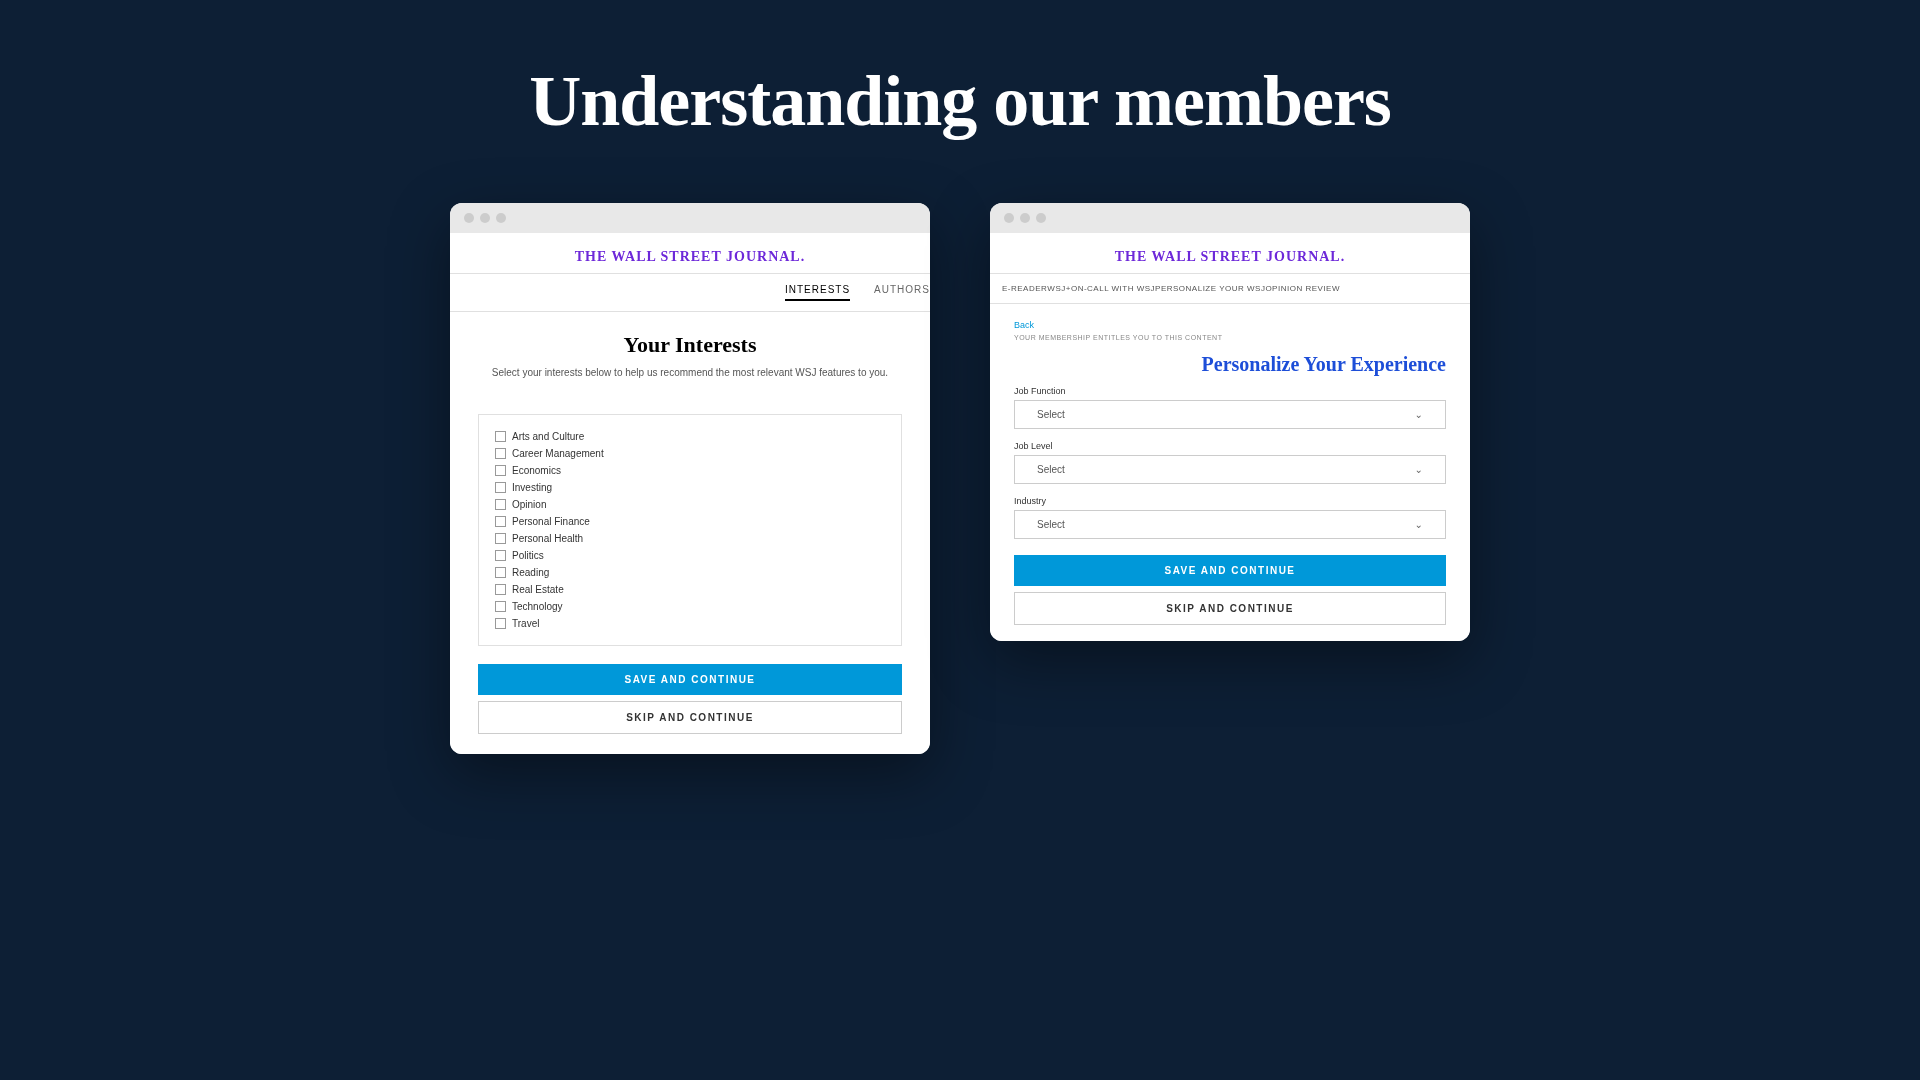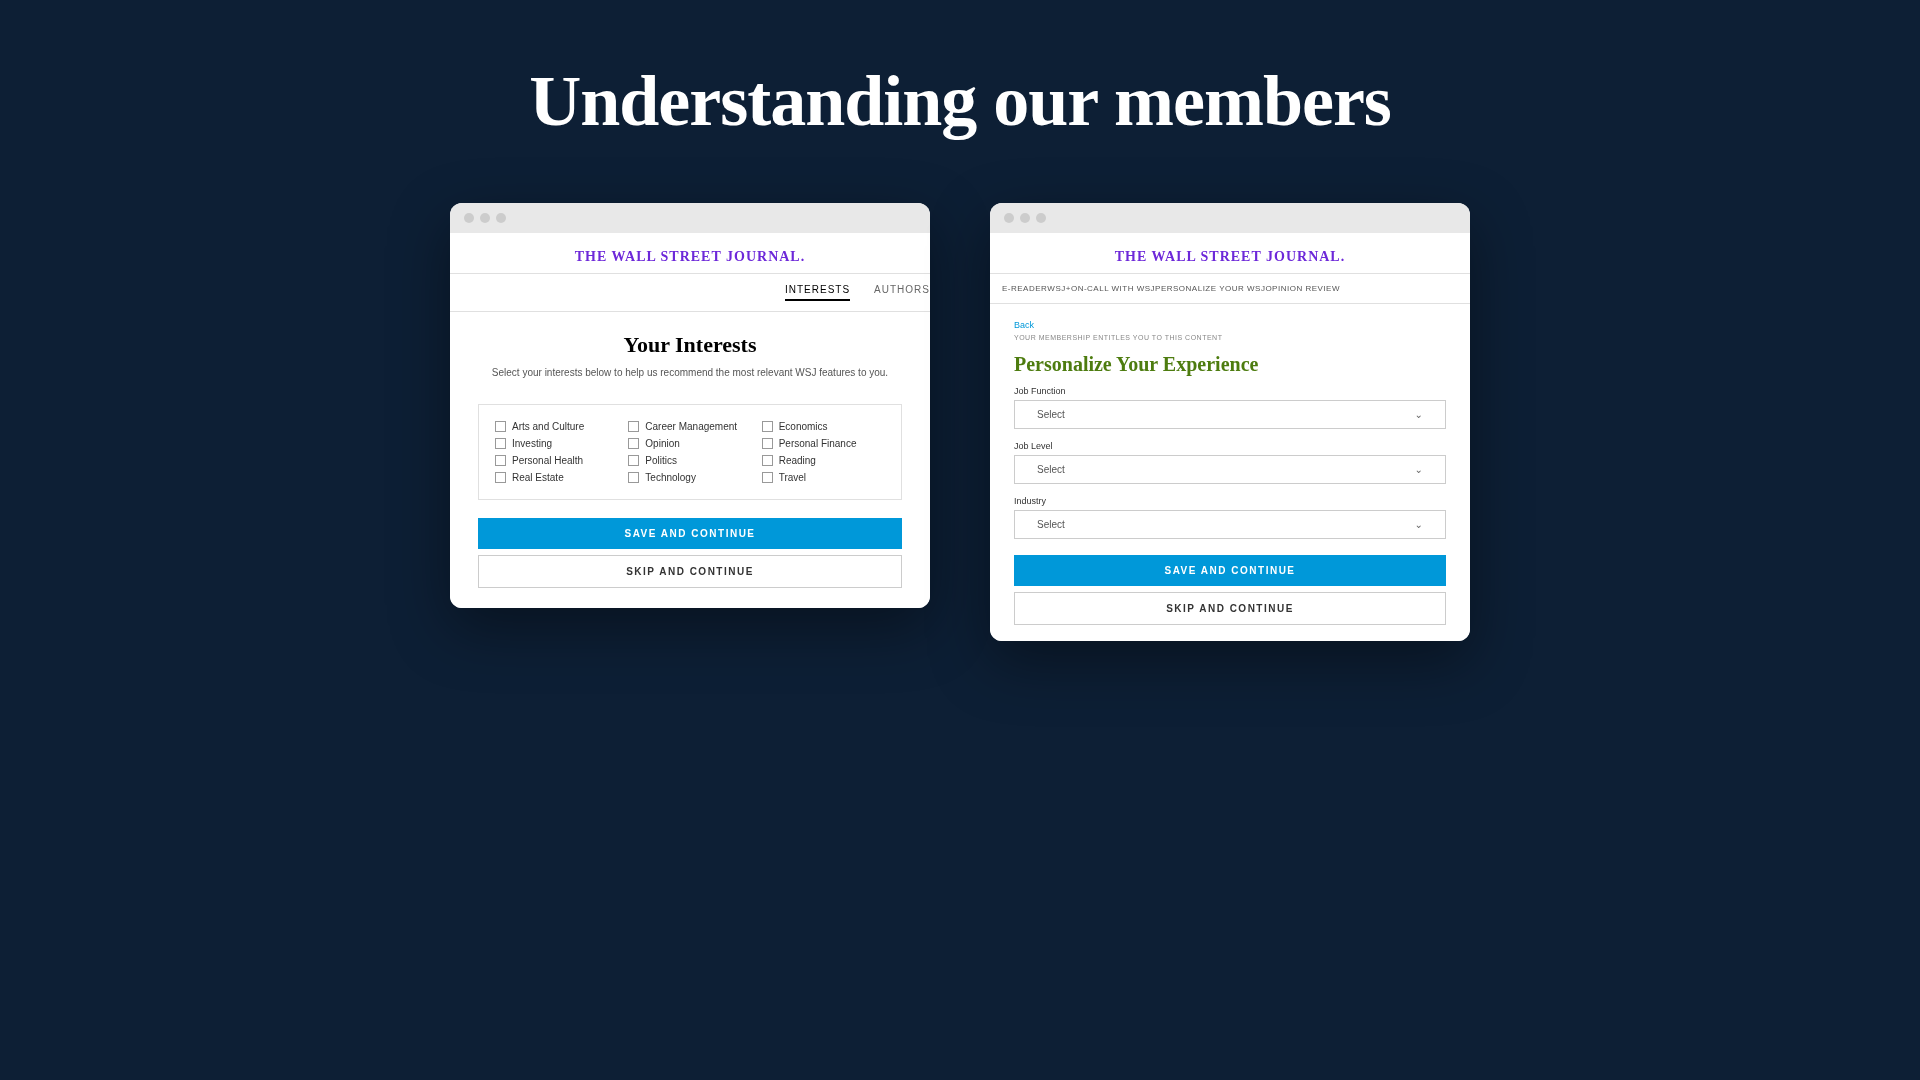--- a/index.html
+++ b/index.html
@@ -115,28 +115,28 @@
       text-align: center;
       margin-bottom: 8px;
       color: #000;
       font-family: Georgia, serif;
     }
 
     .interests-subtitle {
       font-size: 10px;
       text-align: center;
       color: #555;
-      margin-bottom: 24px;
+      margin-bottom: 34px;
       font-family: Arial, sans-serif;
       line-height: 1.4;
     }
 
     .interests-grid {
       display: grid;
-      grid-template-columns: 1fr 1fr 1fr;
+      grid-template-columns: 1fr;
       gap: 6px 10px;
       margin-bottom: 18px;
       border: 1px solid #e0e0e0;
       padding: 16px;
     }
 
     .interest-item {
       display: flex;
       align-items: center;
       gap: 6px;
@@ -216,23 +216,23 @@
       color: #888;
       letter-spacing: 0.5px;
       font-family: Arial, sans-serif;
       margin-bottom: 12px;
       text-transform: uppercase;
     }
 
     .personalize-title {
       font-size: 20px;
       font-weight: 700;
-      text-align: left;
+      text-align: right;
       margin-bottom: 10px;
-      color: #4d7c0f;
+      color: #1d4ed8;
       font-family: Georgia, serif;
     }
 
     .personalize-subtitle {
       font-size: 9px;
       text-align: center;
       color: #555;
       margin-bottom: 18px;
       font-family: Arial, sans-serif;
       line-height: 1.5;

